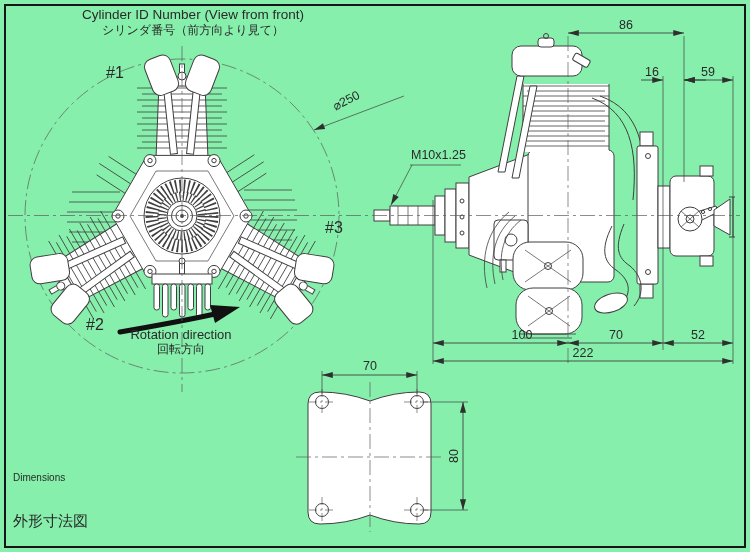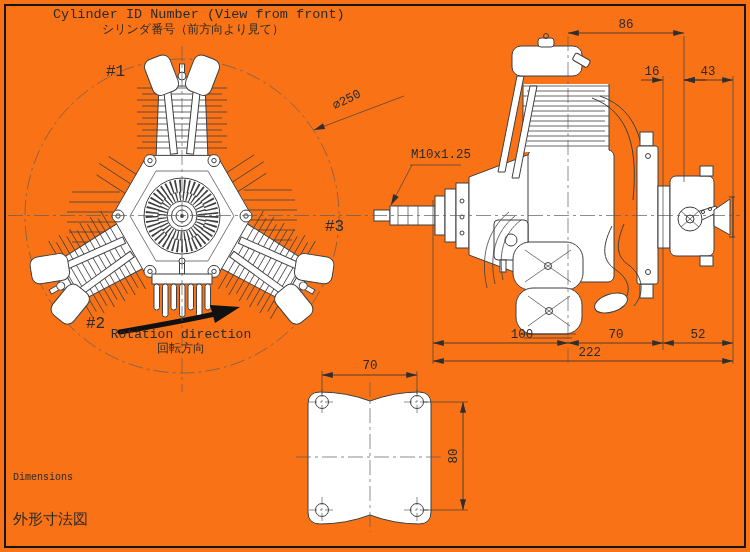--- a/index.html
+++ b/index.html
@@ -1,17 +1,17 @@
 <!DOCTYPE html>
 <html><head>
 <meta charset="utf-8">
 <style>
   html,body{margin:0;padding:0;background:#ffffff;}
-  .stage{position:relative;width:750px;height:552px;background:#f97316;
-         font-family:Liberation Mono, monospace;color:#2a2a2a;overflow:hidden;}
+  .stage{position:relative;width:750px;height:552px;background:#86efac;
+         font-family:Liberation Sans, sans-serif;color:#2a2a2a;overflow:hidden;}
   .frame{position:absolute;inset:4px;border:2px solid #161616;}
   svg.art{position:absolute;left:0;top:0;width:750px;height:552px;}
   .lbl{position:absolute;white-space:nowrap;font-size:12.5px;line-height:1.1;color:#2a2a2a;}
   .ctr{text-align:center;}
   .title-en{left:53px;top:8px;width:280px;font-size:13.5px;}
   .title-jp{left:53px;top:24px;width:280px;font-size:12px;}
   .cyl{font-size:16px;}
   .dim-lbl{width:36px;text-align:center;}
   .rot-en{left:103px;top:328px;width:156px;font-size:13px;}
   .rot-jp{left:103px;top:343px;width:156px;font-size:12px;}
@@ -290,24 +290,24 @@
   <span class="lbl cyl" style="left:325px;top:219px;">#3</span>
 
   <span class="lbl dia">⌀250</span>
   <span class="lbl" style="left:411px;top:149px;">M10x1.25</span>
 
   <span class="lbl rot-jp ctr">回転方向</span>
   <span class="lbl rot-en ctr">Rotation direction</span>
 
   <span class="lbl dim-lbl" style="left:608px;top:19px;">86</span>
   <span class="lbl dim-lbl" style="left:634px;top:66px;">16</span>
-  <span class="lbl dim-lbl" style="left:690px;top:66px;">43</span>
+  <span class="lbl dim-lbl" style="left:690px;top:66px;">59</span>
   <span class="lbl dim-lbl" style="left:504px;top:329px;">100</span>
   <span class="lbl dim-lbl" style="left:598px;top:329px;">70</span>
   <span class="lbl dim-lbl" style="left:680px;top:329px;">52</span>
-  <span class="lbl dim-lbl" style="left:565px;top:347px;text-align:right;">222</span>
+  <span class="lbl dim-lbl" style="left:565px;top:347px;">222</span>
 
   <span class="lbl dim-lbl" style="left:352px;top:360px;">70</span>
   <span class="lbl v-dim">80</span>
 
   <span class="lbl foot1">Dimensions</span>
   <span class="lbl foot2">外形寸法図</span>
 </div>
 
 </body></html>

